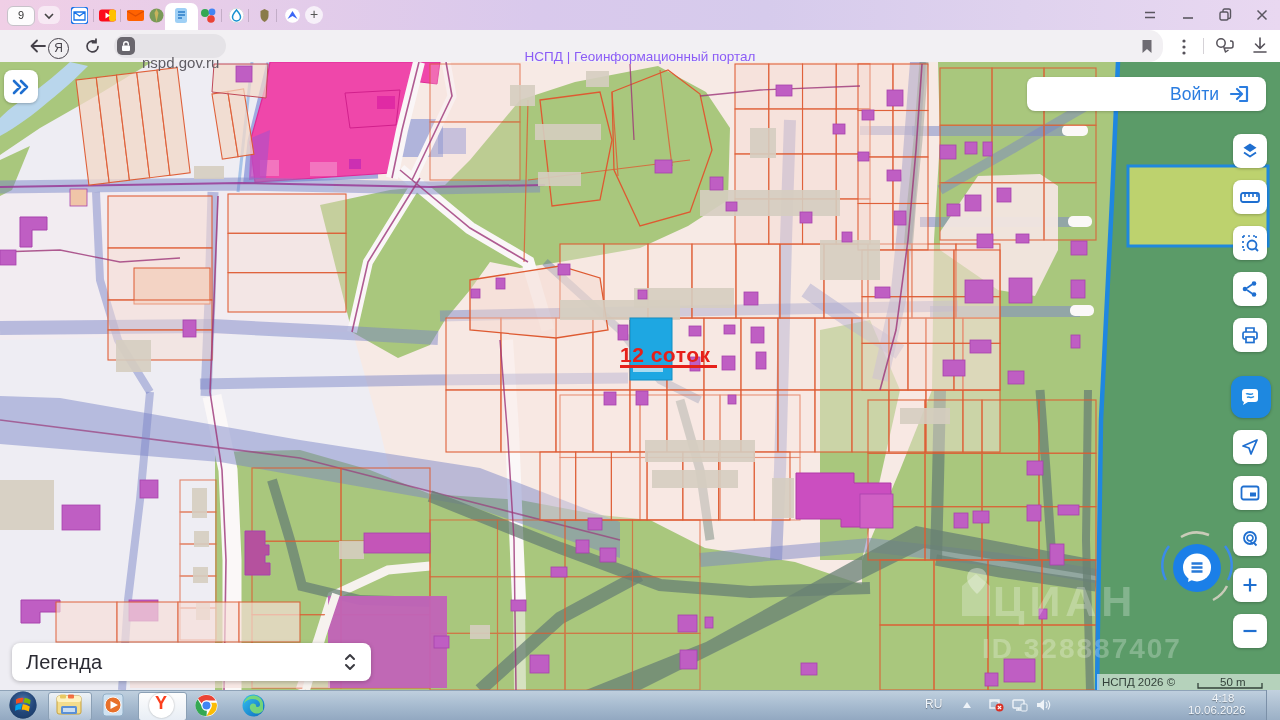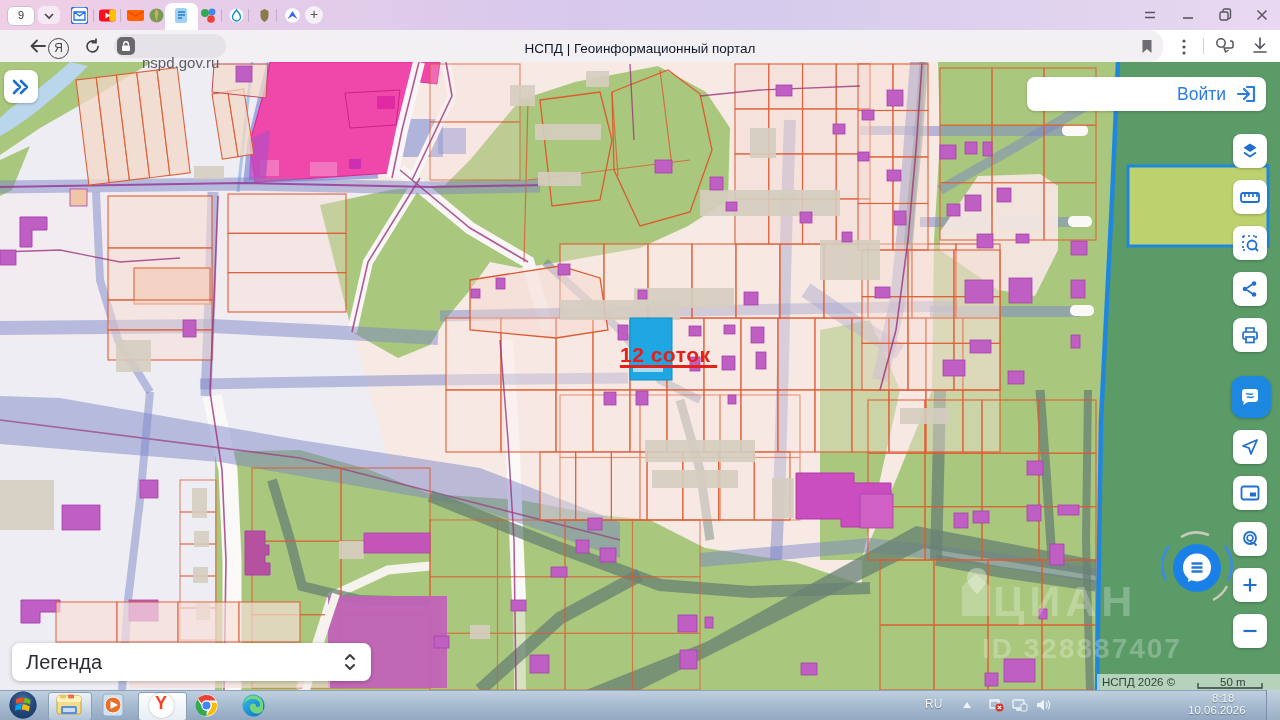--- a/index.html
+++ b/index.html
@@ -402,21 +402,21 @@
     <rect x="1097" y="674" width="183" height="16" fill="rgba(255,255,255,0.55)"></rect>
     <text x="1102" y="686" font-family="Liberation Sans, sans-serif" font-size="11.5" fill="#33413a">НСПД 2026 ©</text>
     <path d="M1198,683 v5 h64 v-5" stroke="#33413a" stroke-width="1.3" fill="none"></path>
     <text x="1220" y="686" font-family="Liberation Sans, sans-serif" font-size="11.5" fill="#33413a">50 m</text>
   </svg>
 <div style="position:absolute;left:4px;top:70px;width:34px;height:33px;background:#fff;border-radius:8px;box-shadow:0 1px 3px rgba(0,0,0,0.25);display:flex;align-items:center;justify-content:center">
       <svg width="20" height="16" viewBox="0 0 20 16">
       <path d="M3,2 L9,8 L3,14 M10,2 L16,8 L10,14" stroke="#1f6fd0" stroke-width="2.6" fill="none" stroke-linecap="round" stroke-linejoin="round"></path>
     </svg>
   </div>
-<div style="position:absolute;left:1027px;top:77px;width:239px;height:34px;background:#fff;border-radius:8px;box-shadow:0 1px 3px rgba(0,0,0,0.2);display:flex;align-items:center;justify-content:flex-end;padding-right:9px;box-sizing:border-box">
+<div style="position:absolute;left:1027px;top:77px;width:239px;height:34px;background:#fff;border-radius:8px;box-shadow:0 1px 3px rgba(0,0,0,0.2);display:flex;align-items:center;justify-content:flex-end;padding-right:16px;box-sizing:border-box">
       <span style="font-family:'Liberation Sans',sans-serif;font-size:17.5px;color:#2b7de0">Войти</span>
       <svg width="22" height="20" viewBox="0 0 22 20" style="margin-left:9px">
       <path d="M3,10 h10 M9,5 l5,5 -5,5" stroke="#2b7de0" stroke-width="2.2" fill="none" stroke-linecap="round" stroke-linejoin="round"></path>
       <path d="M12,3 h7 v14 h-7" stroke="#2b7de0" stroke-width="2.2" fill="none" stroke-linecap="round" stroke-linejoin="round"></path>
     </svg>
   </div>
 <div style="position:absolute;left:1233px;top:134px;width:34px;height:34px;background:#fff;border-radius:8px;box-shadow:0 1px 3px rgba(0,0,0,0.25);display:flex;align-items:center;justify-content:center">
     <svg width="20" height="20" viewBox="0 0 20 20">
       <path d="M10,2.5 L16.5,6.8 L10,11.1 L3.5,6.8 Z" fill="#1f6fd0"></path>
       <path d="M4,11.5 L10,15.5 L16,11.5" stroke="#1f6fd0" stroke-width="1.9" fill="none" stroke-linejoin="round"></path>
@@ -575,21 +575,21 @@
     <svg width="17" height="17" viewBox="0 0 17 17" style="position:absolute;left:84px;top:8px">
       <path d="M14,8.5 a5.5,5.5 0 1 1 -2,-4.3 M12,1 v3.6 h-3.6" stroke="#46424a" stroke-width="1.7" fill="none" stroke-linecap="round"></path>
     </svg>
     <div style="position:absolute;left:114px;top:4px;height:24px;width:112px;background:#e5e3e7;border-radius:12px"></div>
     <div style="position:absolute;left:117px;top:7px;width:18px;height:18px;background:#69666d;border-radius:5px"></div>
     <svg width="10" height="11" viewBox="0 0 10 11" style="position:absolute;left:121px;top:11px">
       <rect x="1" y="4.5" width="8" height="5.5" rx="1" fill="#fff"></rect>
       <path d="M2.7,4.5 V3 a2.3,2.3 0 0 1 4.6,0 v1.5" stroke="#fff" stroke-width="1.4" fill="none"></path>
     </svg>
     <span style="position:absolute;left:142px;top:24px;font:15px 'Liberation Sans',sans-serif;color:#5f5c63">nspd.gov.ru</span>
-    <span style="position:absolute;left:50%;transform:translateX(-50%);top:11px;font:13.5px 'Liberation Sans',sans-serif;color:#0f172a;white-space:nowrap">НСПД | Геоинформационный портал</span>
+    <span style="position:absolute;left:50%;transform:translateX(-50%);top:19px;font:13.5px 'Liberation Sans',sans-serif;color:#8b5cf6;white-space:nowrap">НСПД | Геоинформационный портал</span>
     <svg width="12" height="15" viewBox="0 0 12 15" style="position:absolute;left:1141px;top:9px">
       <path d="M1.5,1 h9 v13 l-4.5,-4 -4.5,4 z" fill="#6e6b72"></path>
     </svg>
     <svg width="4" height="16" viewBox="0 0 4 16" style="position:absolute;left:1182px;top:9px">
       <circle cx="2" cy="2" r="1.6" fill="#56525a"></circle>
       <circle cx="2" cy="8" r="1.6" fill="#56525a"></circle>
       <circle cx="2" cy="14" r="1.6" fill="#56525a"></circle>
     </svg>
     <div style="position:absolute;left:1203px;top:8px;width:1px;height:16px;background:#d5d2d7"></div>
     <svg width="22" height="18" viewBox="0 0 22 18" style="position:absolute;left:1214px;top:7px">
@@ -666,15 +666,15 @@
   </svg>
 <svg width="16" height="14" viewBox="0 0 16 14" style="position:absolute;left:1012px;top:698px">
     <rect x="1" y="2" width="11" height="8" rx="1" fill="none" stroke="#eef3f8" stroke-width="1.4"></rect>
     <path d="M4,12 h5 M6.5,10 v2" stroke="#eef3f8" stroke-width="1.3"></path>
     <rect x="9" y="6" width="6" height="7" rx="1" fill="#9fb4c8" stroke="#eef3f8"></rect>
   </svg>
 <svg width="15" height="14" viewBox="0 0 15 14" style="position:absolute;left:1036px;top:698px">
     <path d="M1,5 h3 l4,-3.5 v11 L4,9 H1 Z" fill="#eef3f8"></path>
     <path d="M10,4 a5,5 0 0 1 0,6 M12,2.5 a7.5,7.5 0 0 1 0,9" stroke="#eef3f8" stroke-width="1.2" fill="none"></path>
   </svg>
-<span style="position:absolute;left:1212px;top:692px;font:11.5px 'Liberation Sans',sans-serif;color:#f2f6fa;text-shadow:0 1px 1px rgba(0,0,0,0.35)">8:18</span>
+<span style="position:absolute;left:1212px;top:692px;font:11.5px 'Liberation Sans',sans-serif;color:#f2f6fa;text-shadow:0 1px 1px rgba(0,0,0,0.35)">4:18</span>
 <span style="position:absolute;left:1188px;top:704px;font:11.5px 'Liberation Sans',sans-serif;color:#f2f6fa;text-shadow:0 1px 1px rgba(0,0,0,0.35)">10.06.2026</span>
 <div style="position:absolute;left:1266px;top:690px;width:1px;height:30px;background:#7b90a8"></div>
 <div style="position:absolute;left:1267px;top:690px;width:13px;height:30px;background:linear-gradient(180deg,#c2d1df,#9bb0c6)"></div>
 </body></html>

